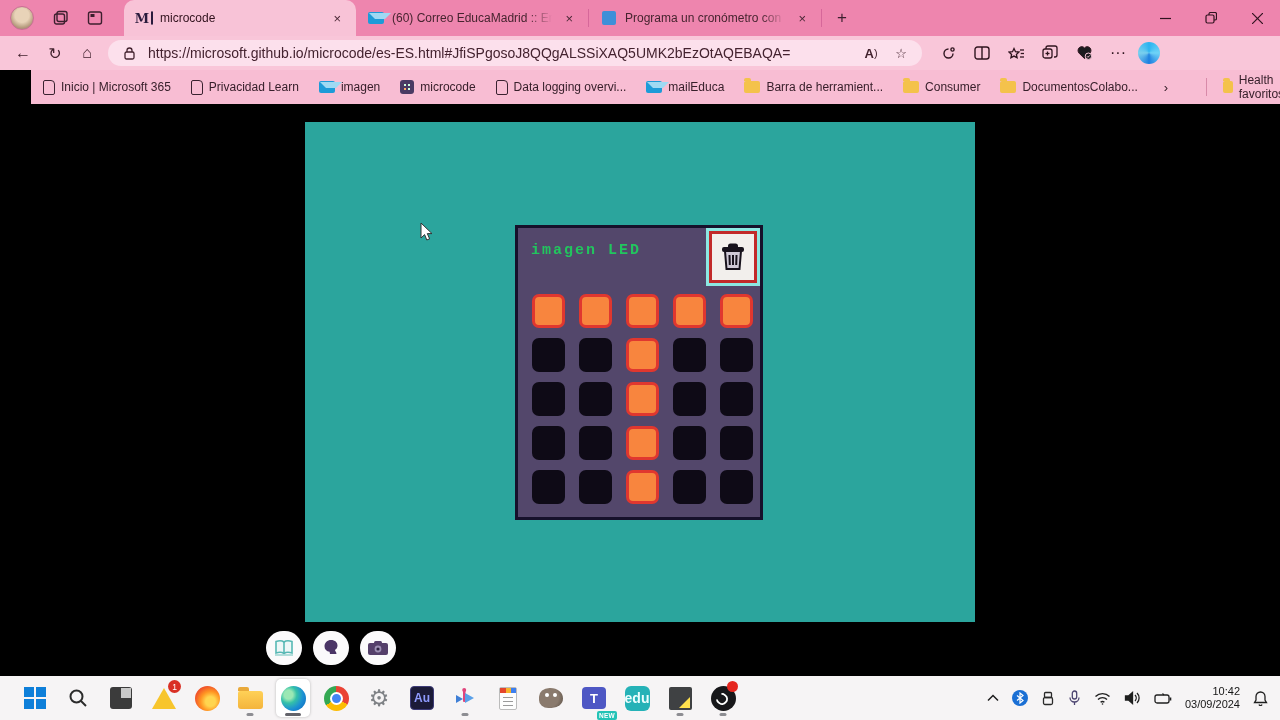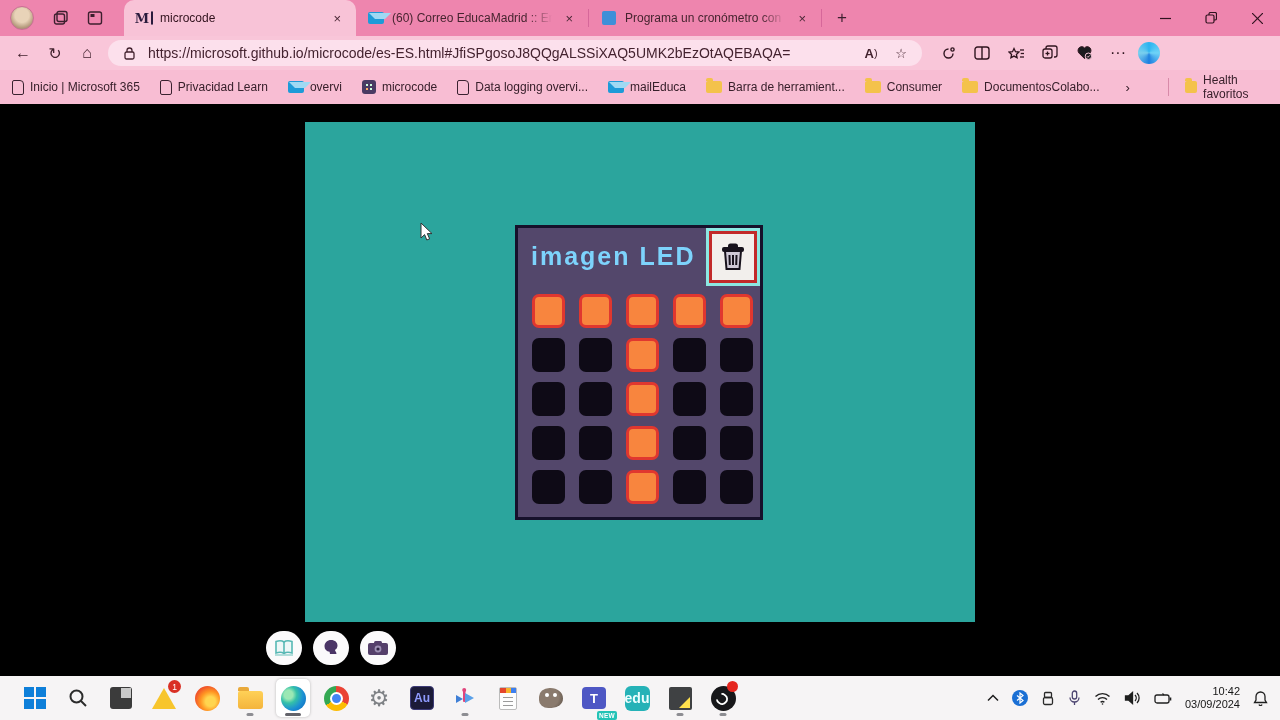--- a/index.html
+++ b/index.html
@@ -38,42 +38,42 @@
   .url-pill { width:814px; height:26px; margin-left:4px; background:#fce0ec; border-radius:14px; display:flex; align-items:center; padding:0 10px; gap:8px; }
   .url-text { flex:1; font-size:14px; color:#44222f; white-space:nowrap; overflow:hidden; }
   .pill-ico { display:flex; align-items:center; justify-content:center; width:22px; color:#42222e; font-size:13px; }
   .tool-right { display:flex; align-items:center; margin-left:10px; gap:6px; }
   .tool-ico { width:28px; height:28px; display:flex; align-items:center; justify-content:center; color:#30151f; border-radius:6px; }
   .tool-ico svg { stroke:#30151f; }
   .copilot { width:22px; height:22px; border-radius:50%;
              background:conic-gradient(#2bb3f0,#6fd3f7,#1d7fe0,#7ad0ee,#2bb3f0); }
 
   
-  .favbar { height:34px; background:#f8bdd3; display:flex; align-items:center; padding:0 12px; font-size:12px; color:#38202b; gap:20px; }
+  .favbar { height:34px; background:#f8bdd3; display:flex; align-items:center; padding:0 12px; font-size:12px; color:#38202b; gap:20px;margin-left:31px; }
   .fav-item { display:flex; align-items:center; gap:6px; white-space:nowrap; }
   .page-ico { width:12px; height:15px; border:1.5px solid #3a2230; border-radius:2px 4px 2px 2px; position:relative; }
   .folder-ico { width:16px; height:12px; background:#f4c24b; border-radius:2px; position:relative; }
   .folder-ico::before { content:""; position:absolute; top:-3px; left:0; width:7px; height:3px; background:#f4c24b; border-radius:2px 2px 0 0; }
   .microcode-ico { width:14px; height:14px; background:#4a3a63; border-radius:3px; position:relative; }
   .microcode-ico::after { content:""; position:absolute; inset:3px; background:
       radial-gradient(circle at 25% 25%, #cfd 1.2px, transparent 1.4px),
       radial-gradient(circle at 75% 25%, #cfd 1.2px, transparent 1.4px),
       radial-gradient(circle at 25% 75%, #fa6 1.2px, transparent 1.4px),
       radial-gradient(circle at 75% 75%, #cfd 1.2px, transparent 1.4px); }
   .fav-chevron { font-size:13px; color:#38202b; margin-left:6px; }
   .fav-divider { width:1px; height:18px; background:#d88aa9; }
   .fav-right { margin-left:18px; display:flex; align-items:center; gap:6px; }
 
   
   .viewport { position:relative; height:572px; background:#000; overflow:hidden; }
   .stage { position:absolute; left:305px; top:18px; width:670px; height:500px; background:#2ba59d; }
 
   .dialog { position:absolute; left:515px; top:121px; width:248px; height:295px; background:#53476b; border:3px solid #16112b; }
-  .dialog-title { position:absolute; left:13px; top:14px; font-family:Liberation Sans, sans-serif; font-weight:bold;
-                  font-size:25px; letter-spacing:2px; color:#7dd3fc; }
+  .dialog-title { position:absolute; left:13px; top:14px; font-family:Liberation Mono, monospace; font-weight:bold;
+                  font-size:15px; letter-spacing:2px; color:#22c55e; }
   .trash-btn { position:absolute; right:3px; top:3px; width:48px; height:52px; background:#f2efec;
                border:3px solid #c22a2a; outline:3px solid #8ce8e2; display:flex; align-items:center; justify-content:center; }
   .led-grid { position:absolute; left:14px; top:66px; display:grid; grid-template-columns:repeat(5,33px); grid-auto-rows:34px; gap:10px 14px; }
   .cell { border-radius:7px; }
   .cell.on  { background:#f8853e; border:3px solid #e0372f; }
   .cell.off { background:#0e0a16; }
 
   .page-footer { position:absolute; left:266px; top:527px; display:flex; align-items:center; gap:11px; }
   .foot-circle { width:36px; height:34px; background:#fbfafb; border-radius:17px; display:flex; align-items:center; justify-content:center; }
   .foot-text { display:flex; align-items:center; gap:16px; margin-left:6px; font-family:"DejaVu Sans Mono",monospace;
@@ -267,21 +267,21 @@
     <div class="fav-item">
       <span class="page-ico"></span>
       <span>Inicio | Microsoft 365</span>
     </div>
     <div class="fav-item">
       <span class="page-ico"></span>
       <span>Privacidad Learn</span>
     </div>
     <div class="fav-item">
       <span class="mail-ico"></span>
-      <span>overvi</span>
+      <span>imagen</span>
     </div>
     <div class="fav-item">
       <span class="microcode-ico"></span>
       <span>microcode</span>
     </div>
     <div class="fav-item">
       <span class="page-ico"></span>
       <span>Data logging overvi...</span>
     </div>
     <div class="fav-item">

